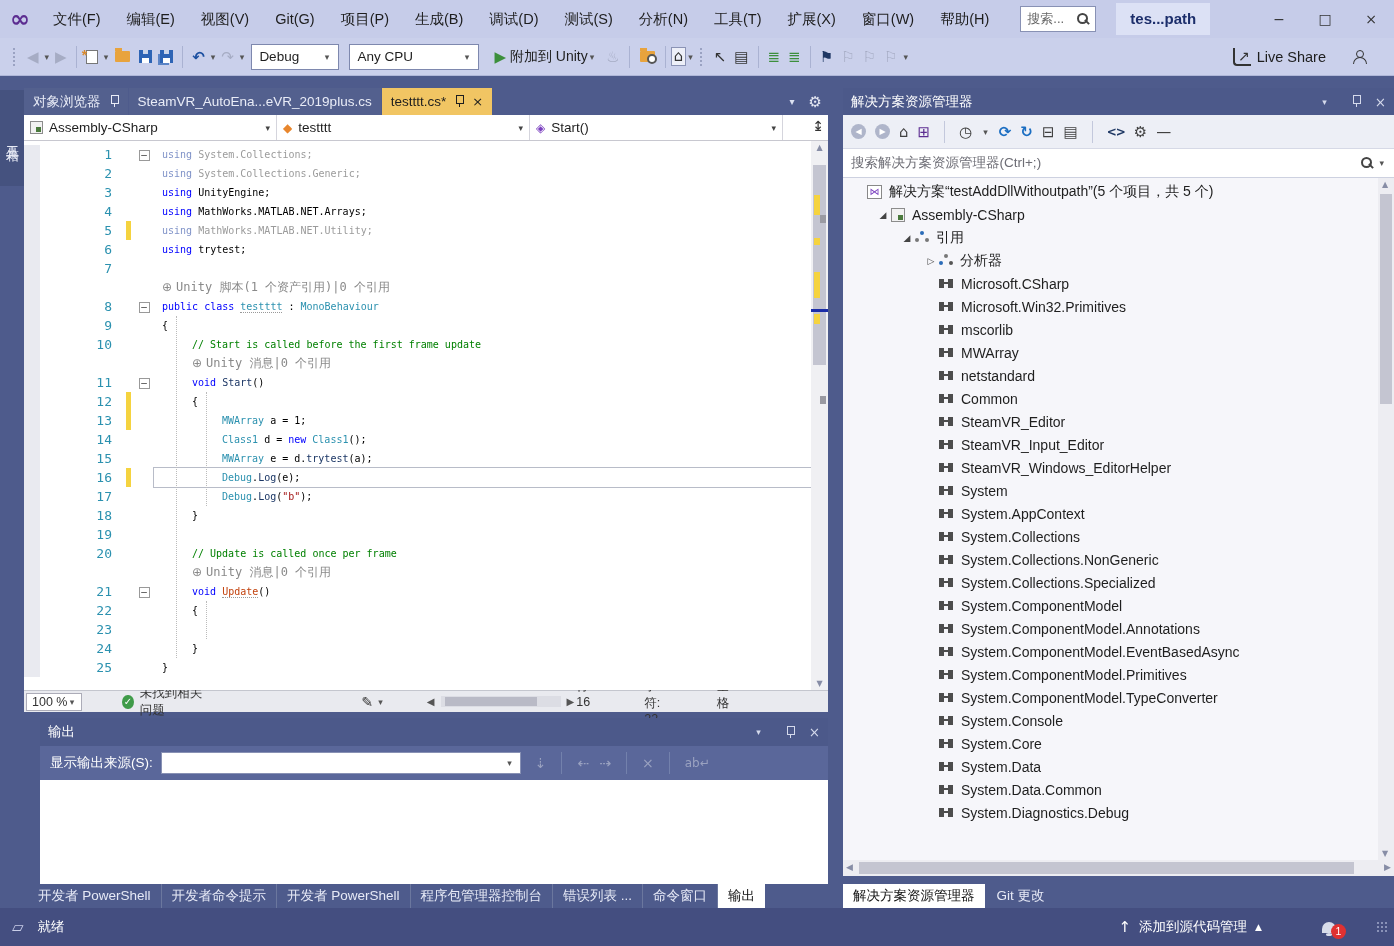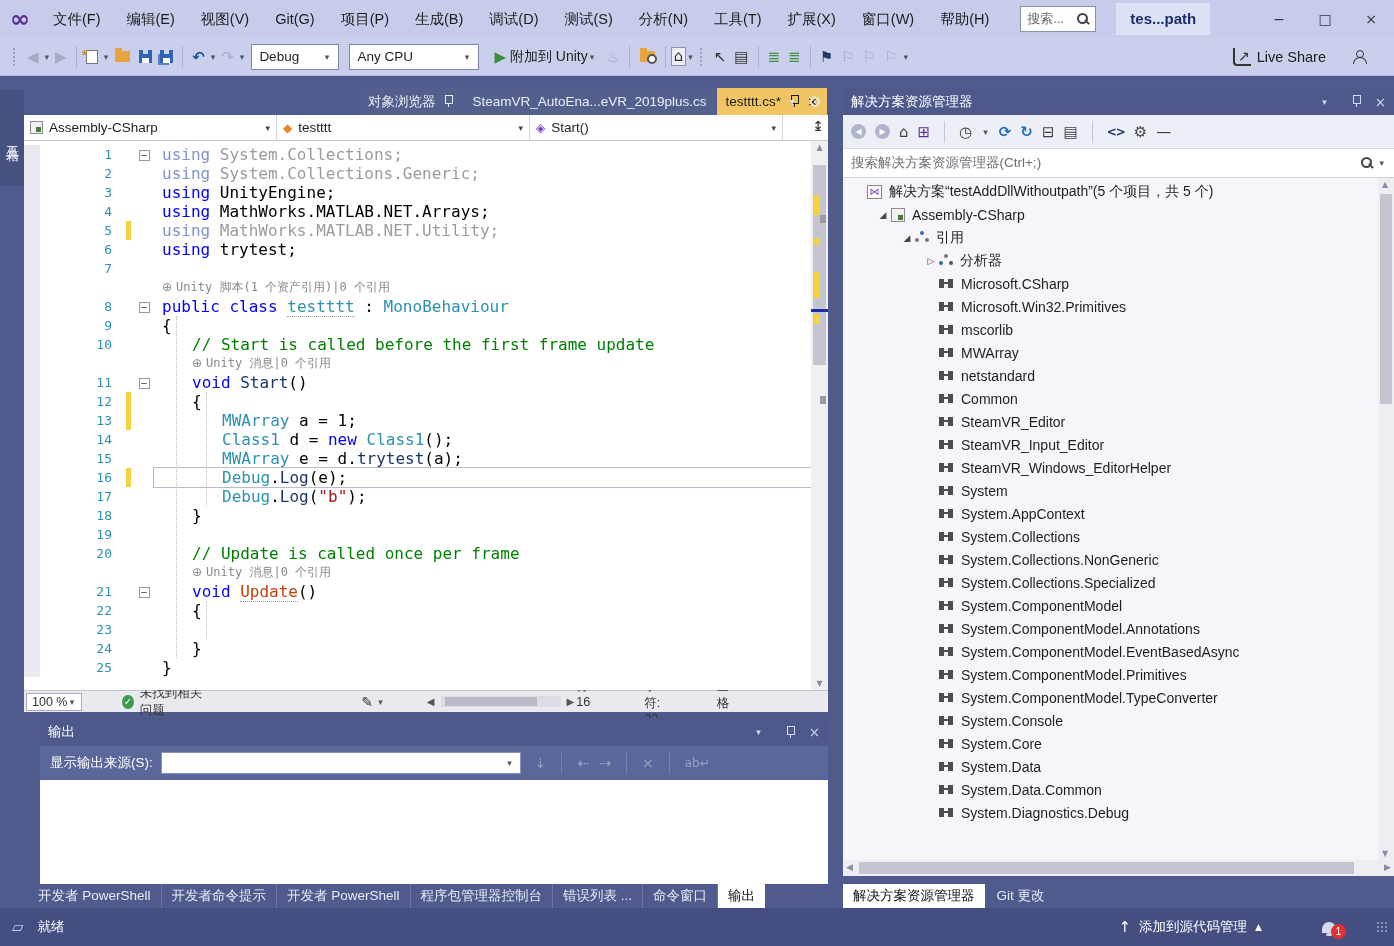--- a/index.html
+++ b/index.html
@@ -50,21 +50,21 @@
   .person::before { content:""; position:absolute; left:4px; top:0; width:6px; height:6px; border:1.5px solid #333; border-radius:50%; }
   .person::after { content:""; position:absolute; left:1px; bottom:0; width:12px; height:6px; border:1.5px solid #333; border-bottom:none; border-radius:7px 7px 0 0; }
 
   
   .dock { position:absolute; left:0; top:76px; width:1394px; height:832px; background:#4E5B8C; }
   .toolbox-strip { position:absolute; left:0; top:12px; width:24px; bottom:0; }
   .toolbox-tab { position:absolute; left:0; top:2px; width:24px; height:96px; background:#45527F; color:#E9ECF7; writing-mode:vertical-rl; text-align:center; font-size:13px; letter-spacing:2px; line-height:24px; }
 
   
   .editor-group { position:absolute; left:24px; top:12px; width:804px; height:624px; }
-  .tabrow { position:relative; height:27px; display:flex; align-items:flex-end;justify-content:flex-end; }
+  .tabrow { position:relative; height:27px; display:flex; align-items:flex-end; }
   .tab { height:27px; display:flex; align-items:center; padding:0 9px; background:#53608E; color:#E9ECF7; font-size:13.5px; margin-right:1px; white-space:nowrap; }
   .tab.active { background:#F1C563; color:#1e1e1e; }
   .tab .tab-close { margin-left:8px; font-size:13px; }
   .pinicon { position:relative; display:inline-block; width:10px; height:13px; margin-left:8px; }
   .pinicon::before { content:""; position:absolute; left:2px; top:0; width:6px; height:7px; border:1px solid currentColor; }
   .pinicon::after { content:""; position:absolute; left:5px; top:8px; width:1px; height:4px; background:currentColor; }
   .tabrow-right { position:absolute; right:6px; top:0; height:27px; display:flex; align-items:center; gap:12px; color:#DDE2F2; }
   .tabrow-right .caret { color:#DDE2F2; font-size:10px; }
   .gearglyph { font-size:15px; color:#E8EAF4; }
 
@@ -82,21 +82,21 @@
   
   .codearea { position:relative; height:549px; background:#fff; overflow:hidden; }
   #code-rows { position:absolute; left:0; top:4px; right:17px; }
   .crow { display:flex; height:19px; line-height:19px; }
   .c-bp { width:16px; background:#E9EAF0; flex:none; }
   .c-ln { width:84px; padding-right:12px; text-align:right; color:#2B91AF; font-family:"DejaVu Sans Mono",monospace; font-size:13px; flex:none; }
   .c-bar { width:10px; flex:none; }
   .chbar { display:block; width:5px; height:19px; margin-left:2px; background:#F5D33F; }
   .c-fold { width:20px; flex:none; text-align:center; }
   .foldbox { display:inline-block; width:11px; height:11px; line-height:9px; border:1px solid #999; background:#fff; color:#333; font-size:9px; vertical-align:middle; }
-  .c-code { flex:1; font-family:"DejaVu Sans Mono",monospace; font-size:16px; white-space:pre; }
+  .c-code { flex:1; font-family:"DejaVu Sans Mono",monospace; font-size:10px; white-space:pre; }
   .c-code.cur { outline:1px solid #B8BCC8; }
   .c-code.lens { font-size:12px; color:#8A8A8A; font-family:"DejaVu Sans Mono",monospace; }
   .lensicon { color:#8A8A8A; margin-right:4px; font-family:"DejaVu Sans",sans-serif; }
   .sg-k  { color:#0000FF; }
   .sg-kg { color:#8093C8; }
   .sg-g  { color:#9B9B9B; }
   .sg-ty { color:#2B91AF; }
   .sg-tyd{ color:#2B91AF; border-bottom:1px dotted #999; }
   .sg-m  { color:#1B3665; }
   .sg-md { color:#c2410c; border-bottom:1px dotted #999; }

